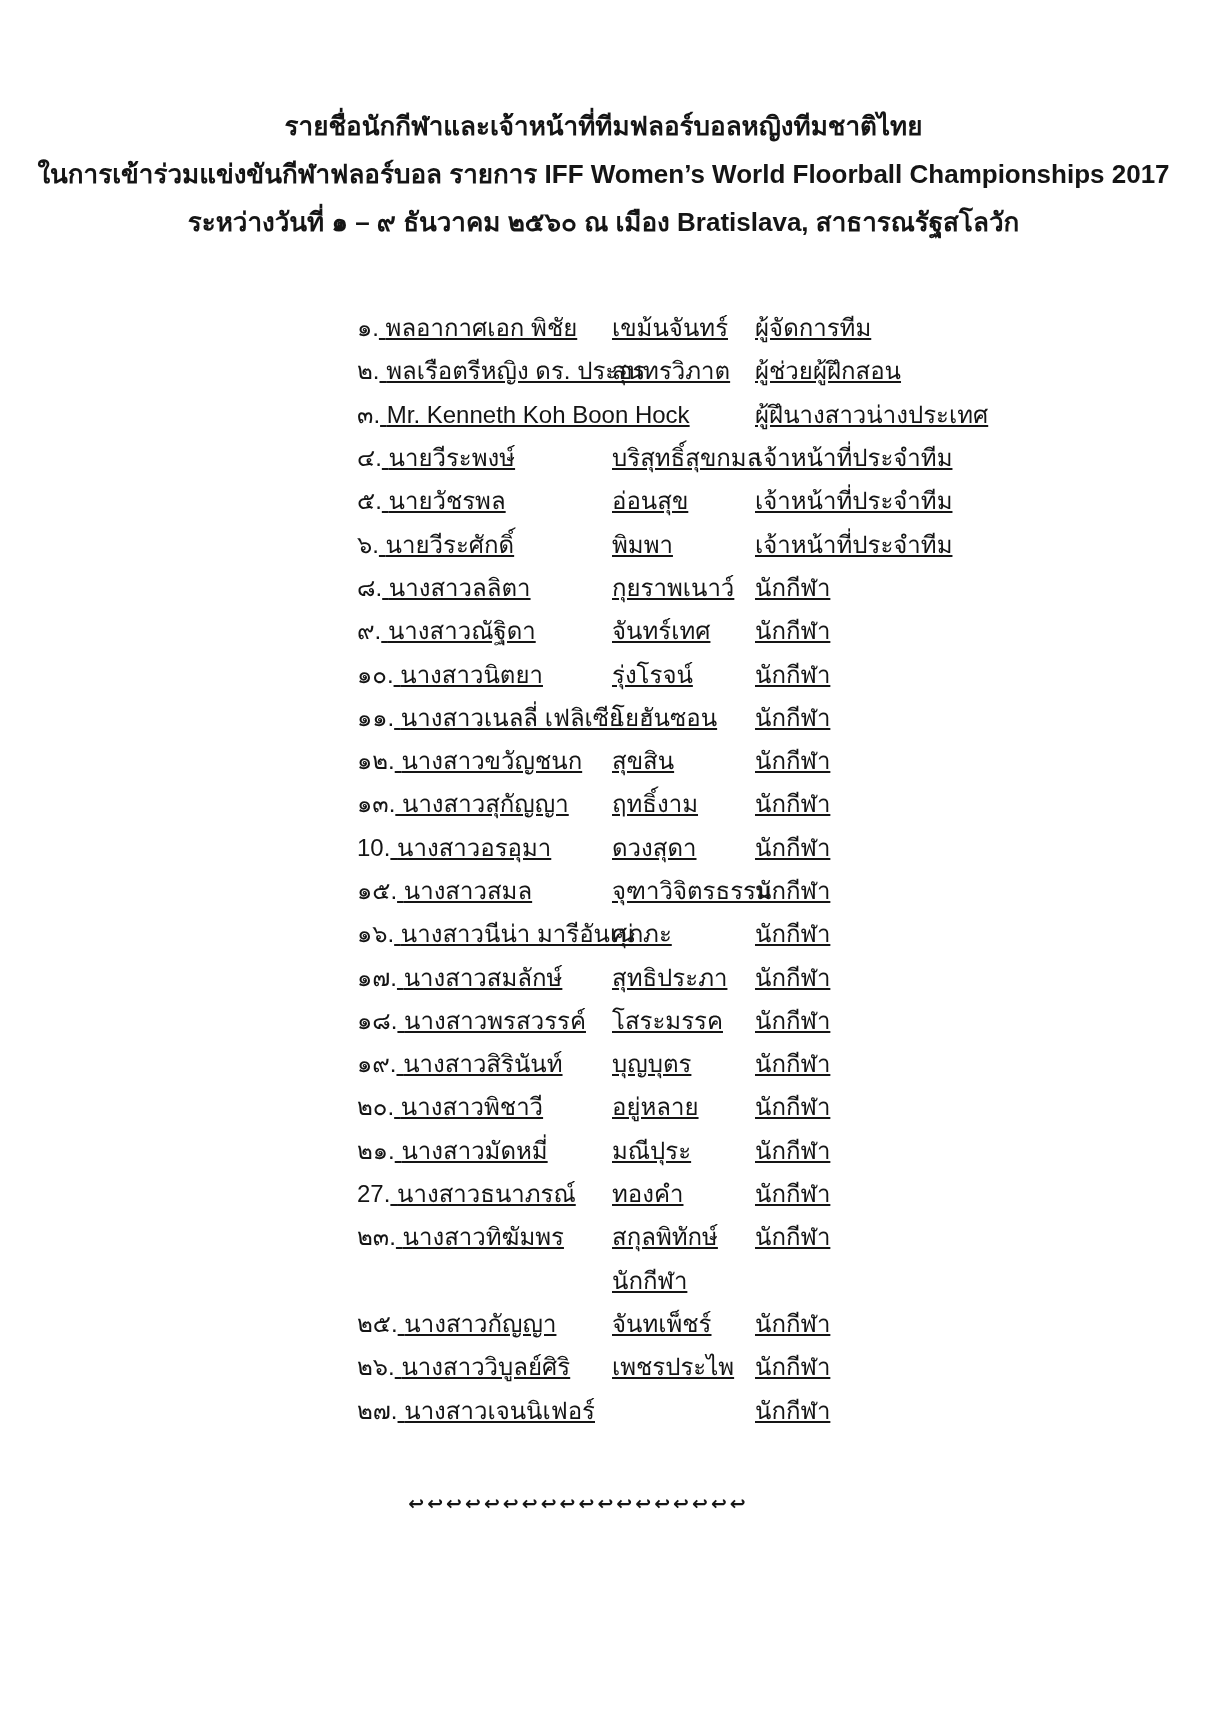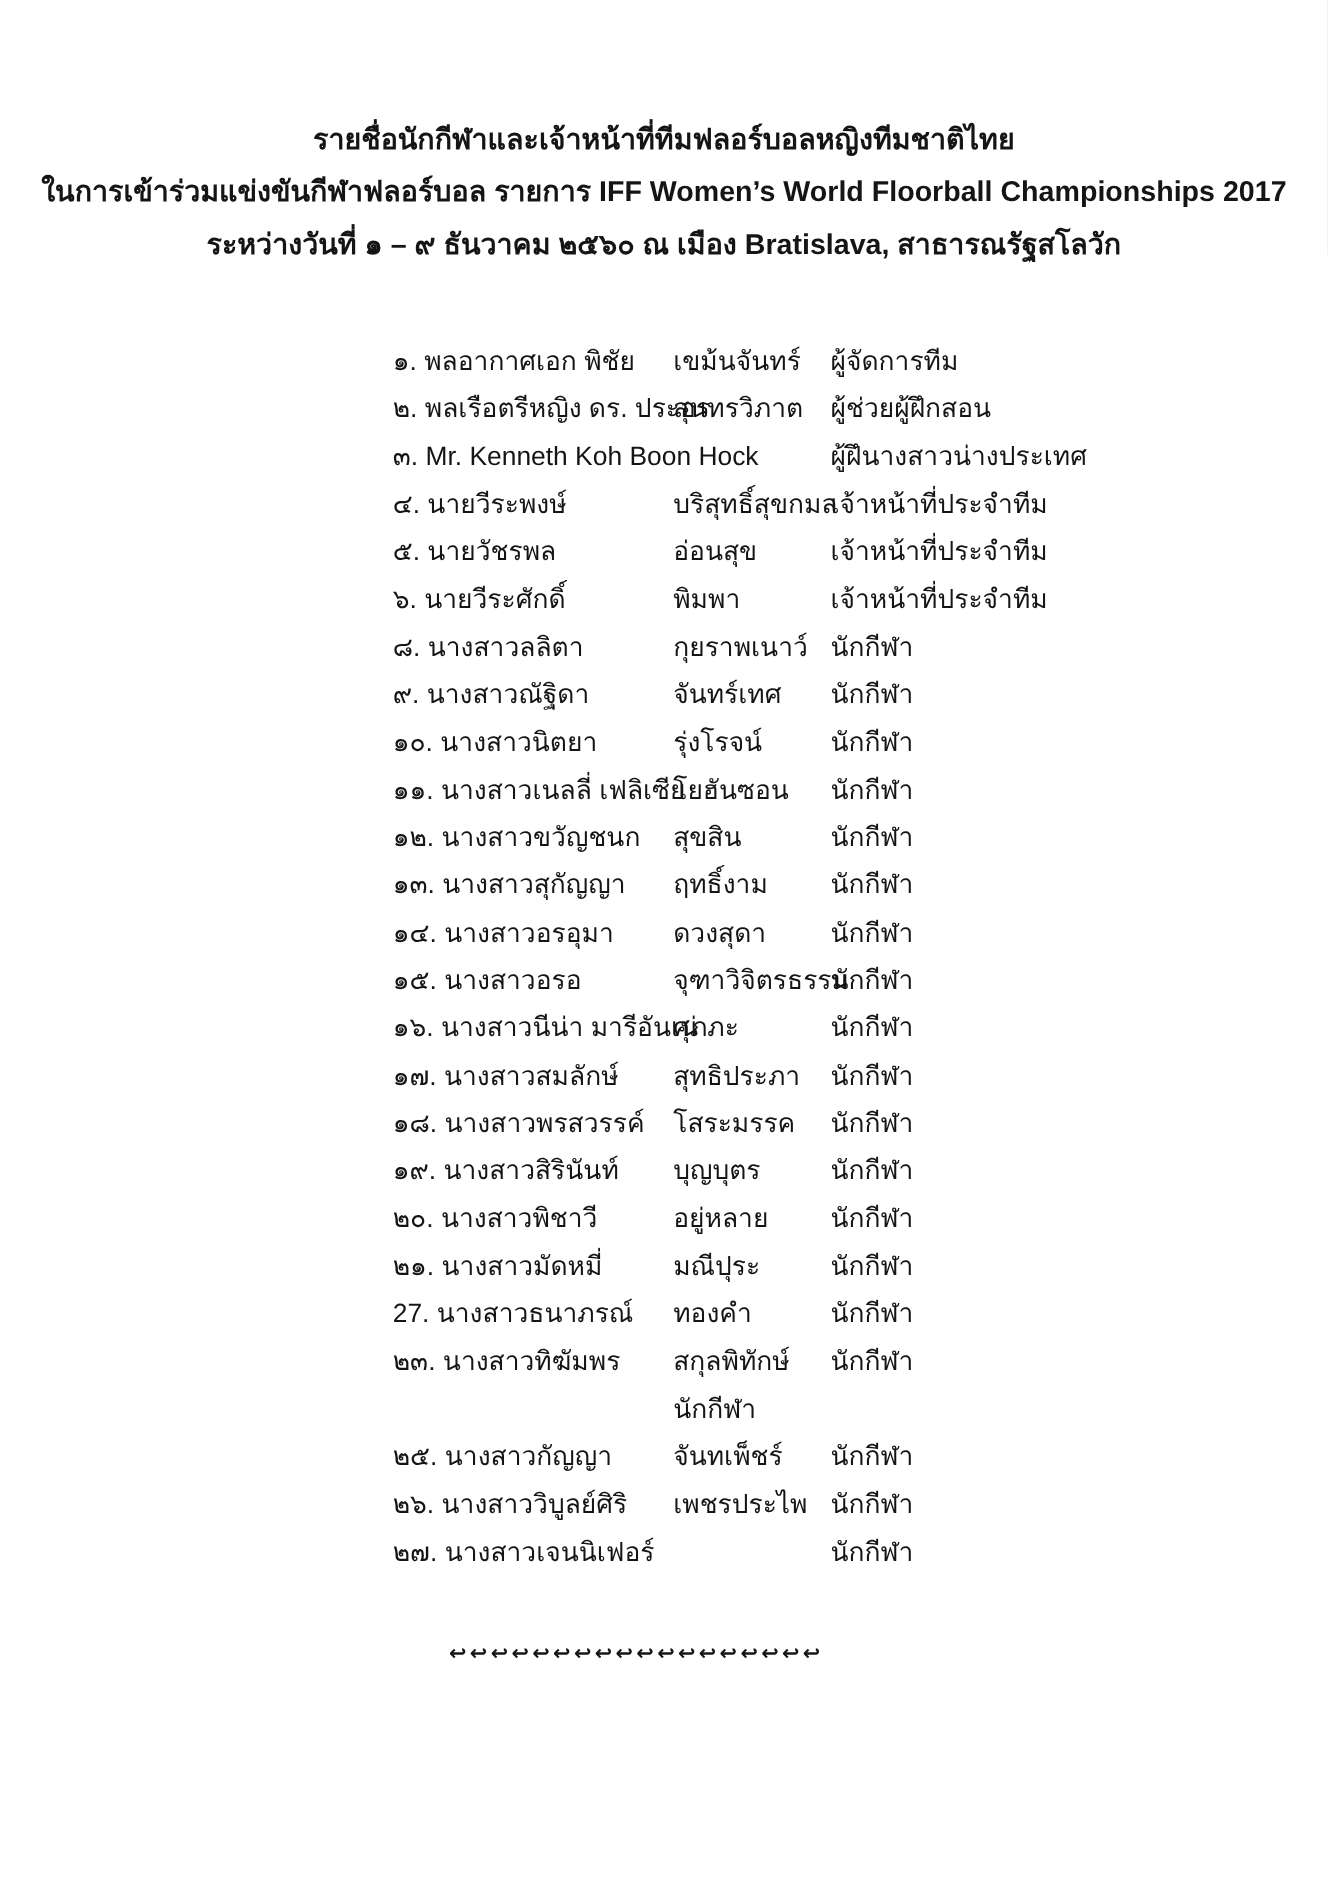--- a/index.html
+++ b/index.html
@@ -34,20 +34,21 @@
     left: 357px;
     width: 680px;
     font-size: 24px;
   }
   .roster-row {
     display: grid;
     grid-template-columns: 255px 143px auto;
     height: 43.3px;
     align-items: center;
     white-space: nowrap;
+    text-decoration: underline;
   }
   .cell { overflow: visible; }
   .cell.name .num { display: inline-block; }
   .ornament {
     position: absolute;
     top: 1492px;
     left: 0;
     width: 100%;
     text-align: center;
     font-weight: bold;
@@ -137,27 +138,27 @@
         <span class="cell role">นักกีฬา</span>
       </div>
 
       <div class="roster-row">
         <span class="cell name"><span class="num">๑๓.</span> <span>นางสาวสุกัญญา</span></span>
         <span class="cell surname">ฤทธิ์งาม</span>
         <span class="cell role">นักกีฬา</span>
       </div>
 
       <div class="roster-row">
-        <span class="cell name"><span class="num">๑๔.</span> <span>นางสาวอรอุมา</span></span>
+        <span class="cell name"><span class="num">10.</span> <span>นางสาวอรอุมา</span></span>
         <span class="cell surname">ดวงสุดา</span>
         <span class="cell role">นักกีฬา</span>
       </div>
 
       <div class="roster-row">
-        <span class="cell name"><span class="num">๑๕.</span> <span>นางสาวอรอ</span></span>
+        <span class="cell name"><span class="num">๑๕.</span> <span>นางสาวสมล</span></span>
         <span class="cell surname">จุฑาวิจิตรธรรม</span>
         <span class="cell role">นักกีฬา</span>
       </div>
 
       <div class="roster-row">
         <span class="cell name"><span class="num">๑๖.</span> <span>นางสาวนีน่า มารีอันเน่</span></span>
         <span class="cell surname">ศุภภะ</span>
         <span class="cell role">นักกีฬา</span>
       </div>
 

